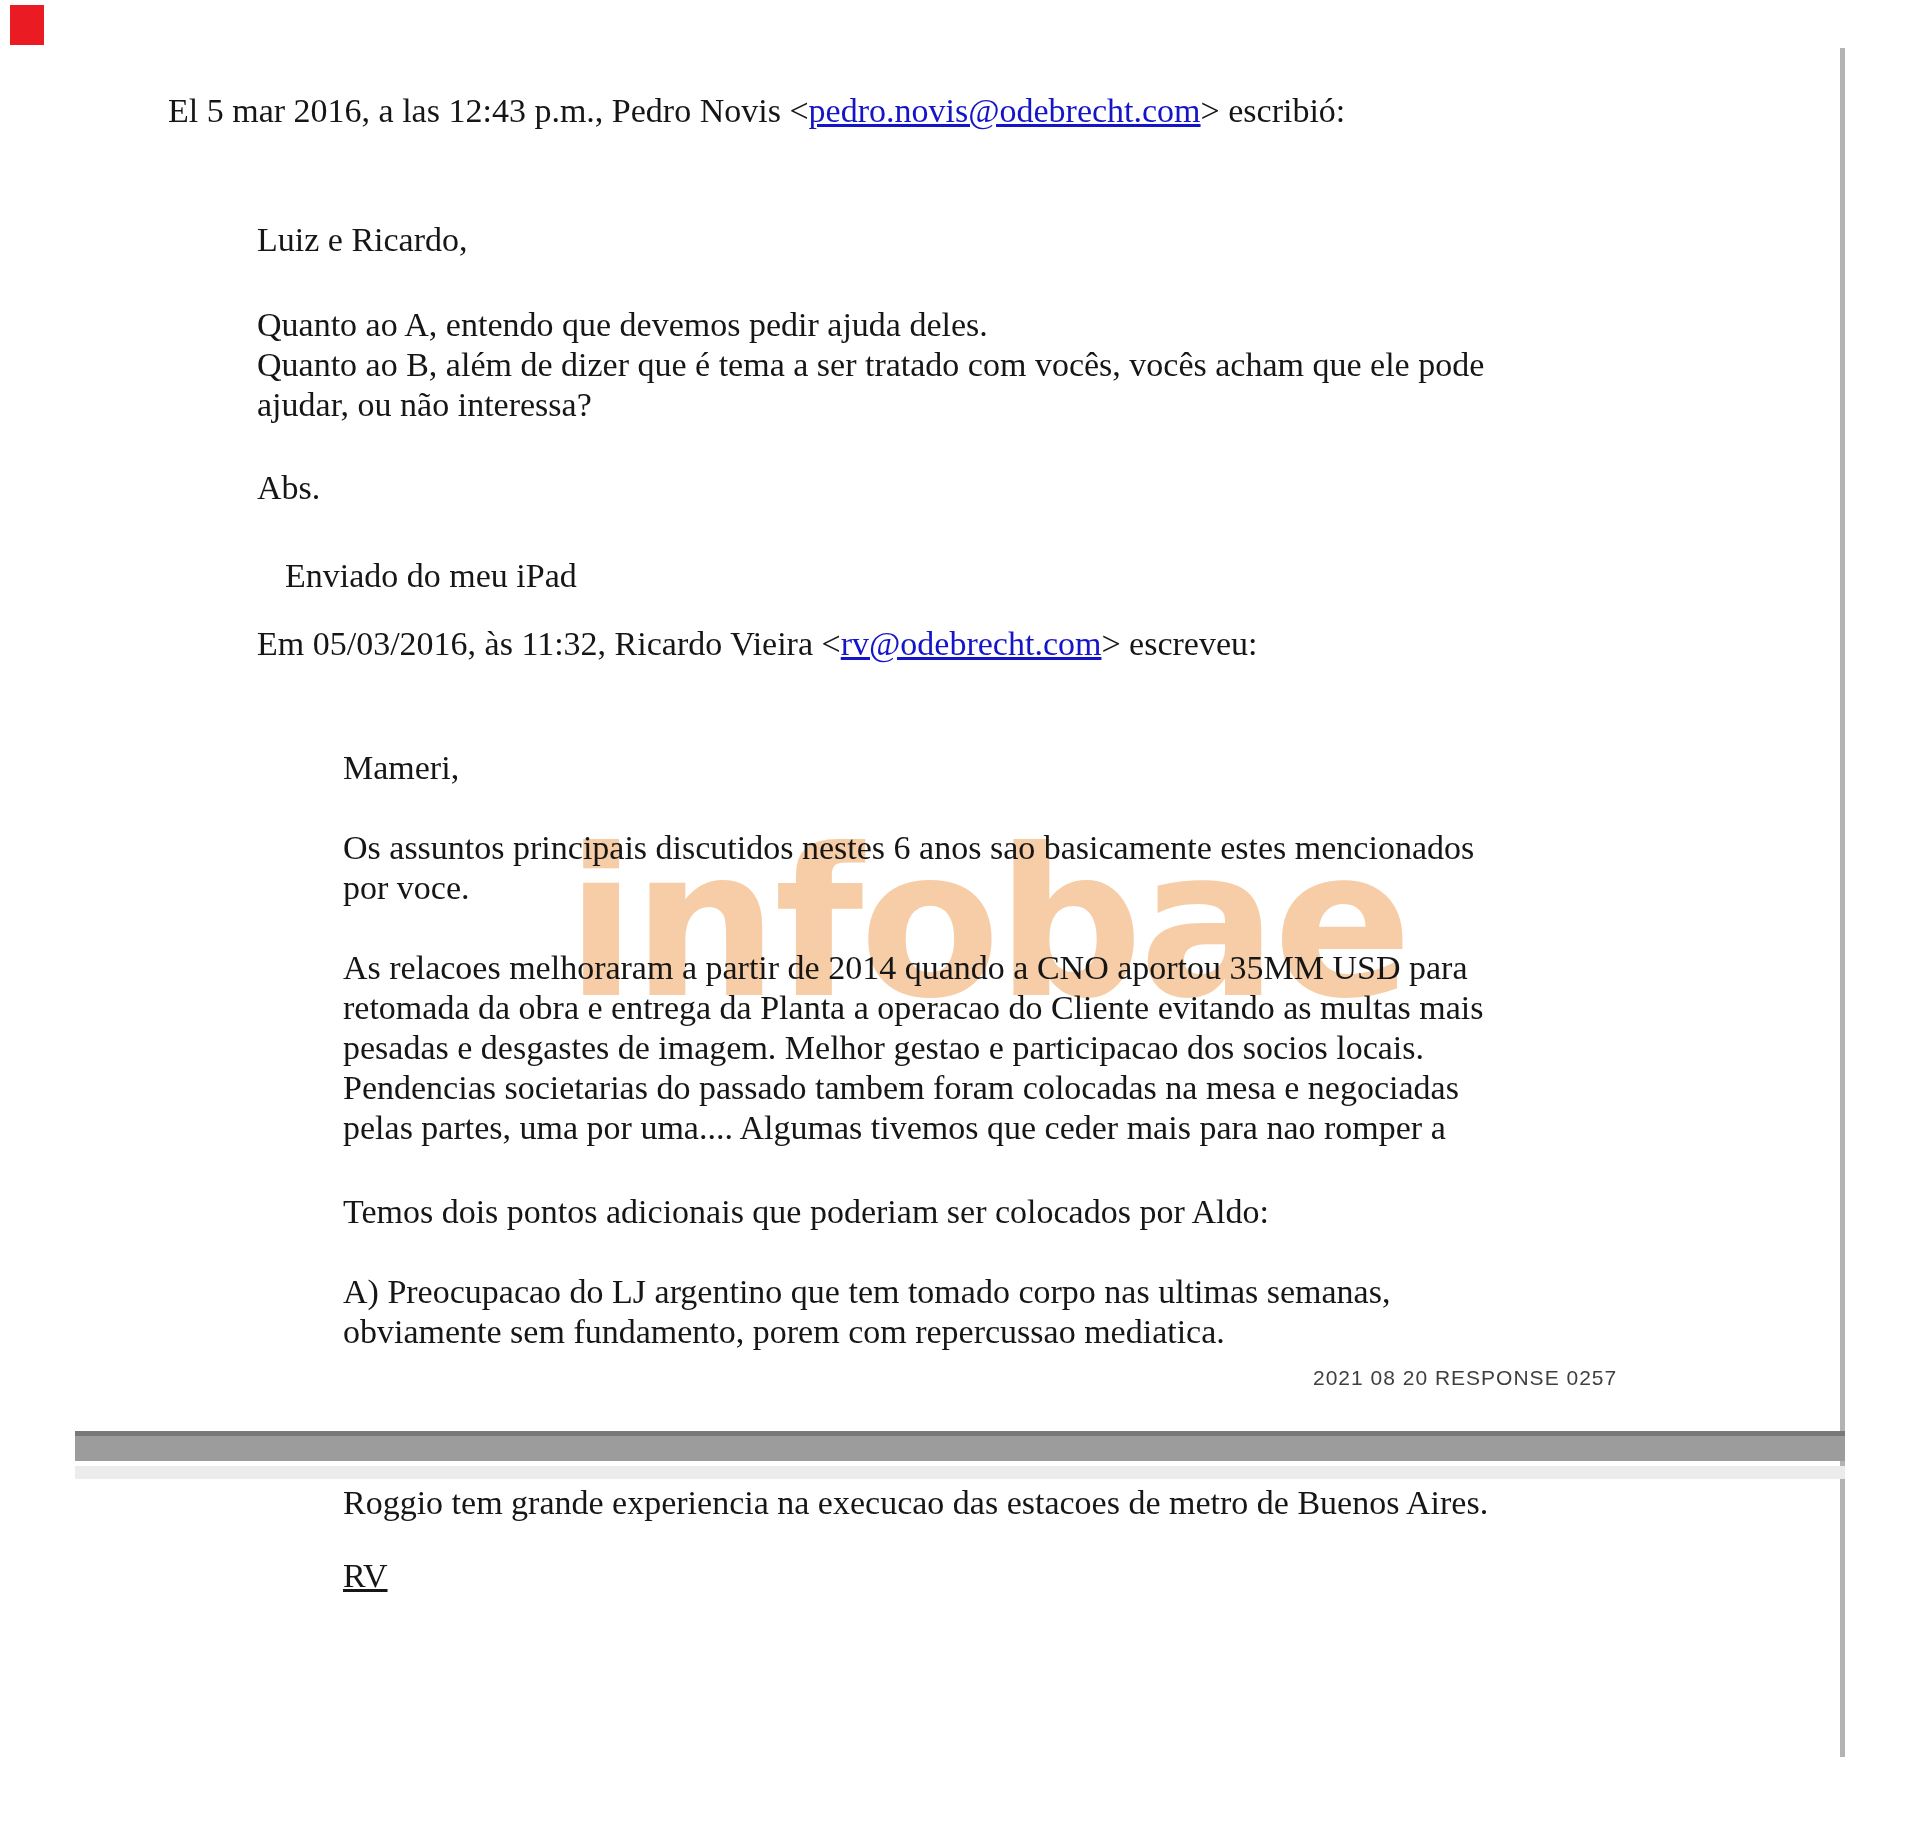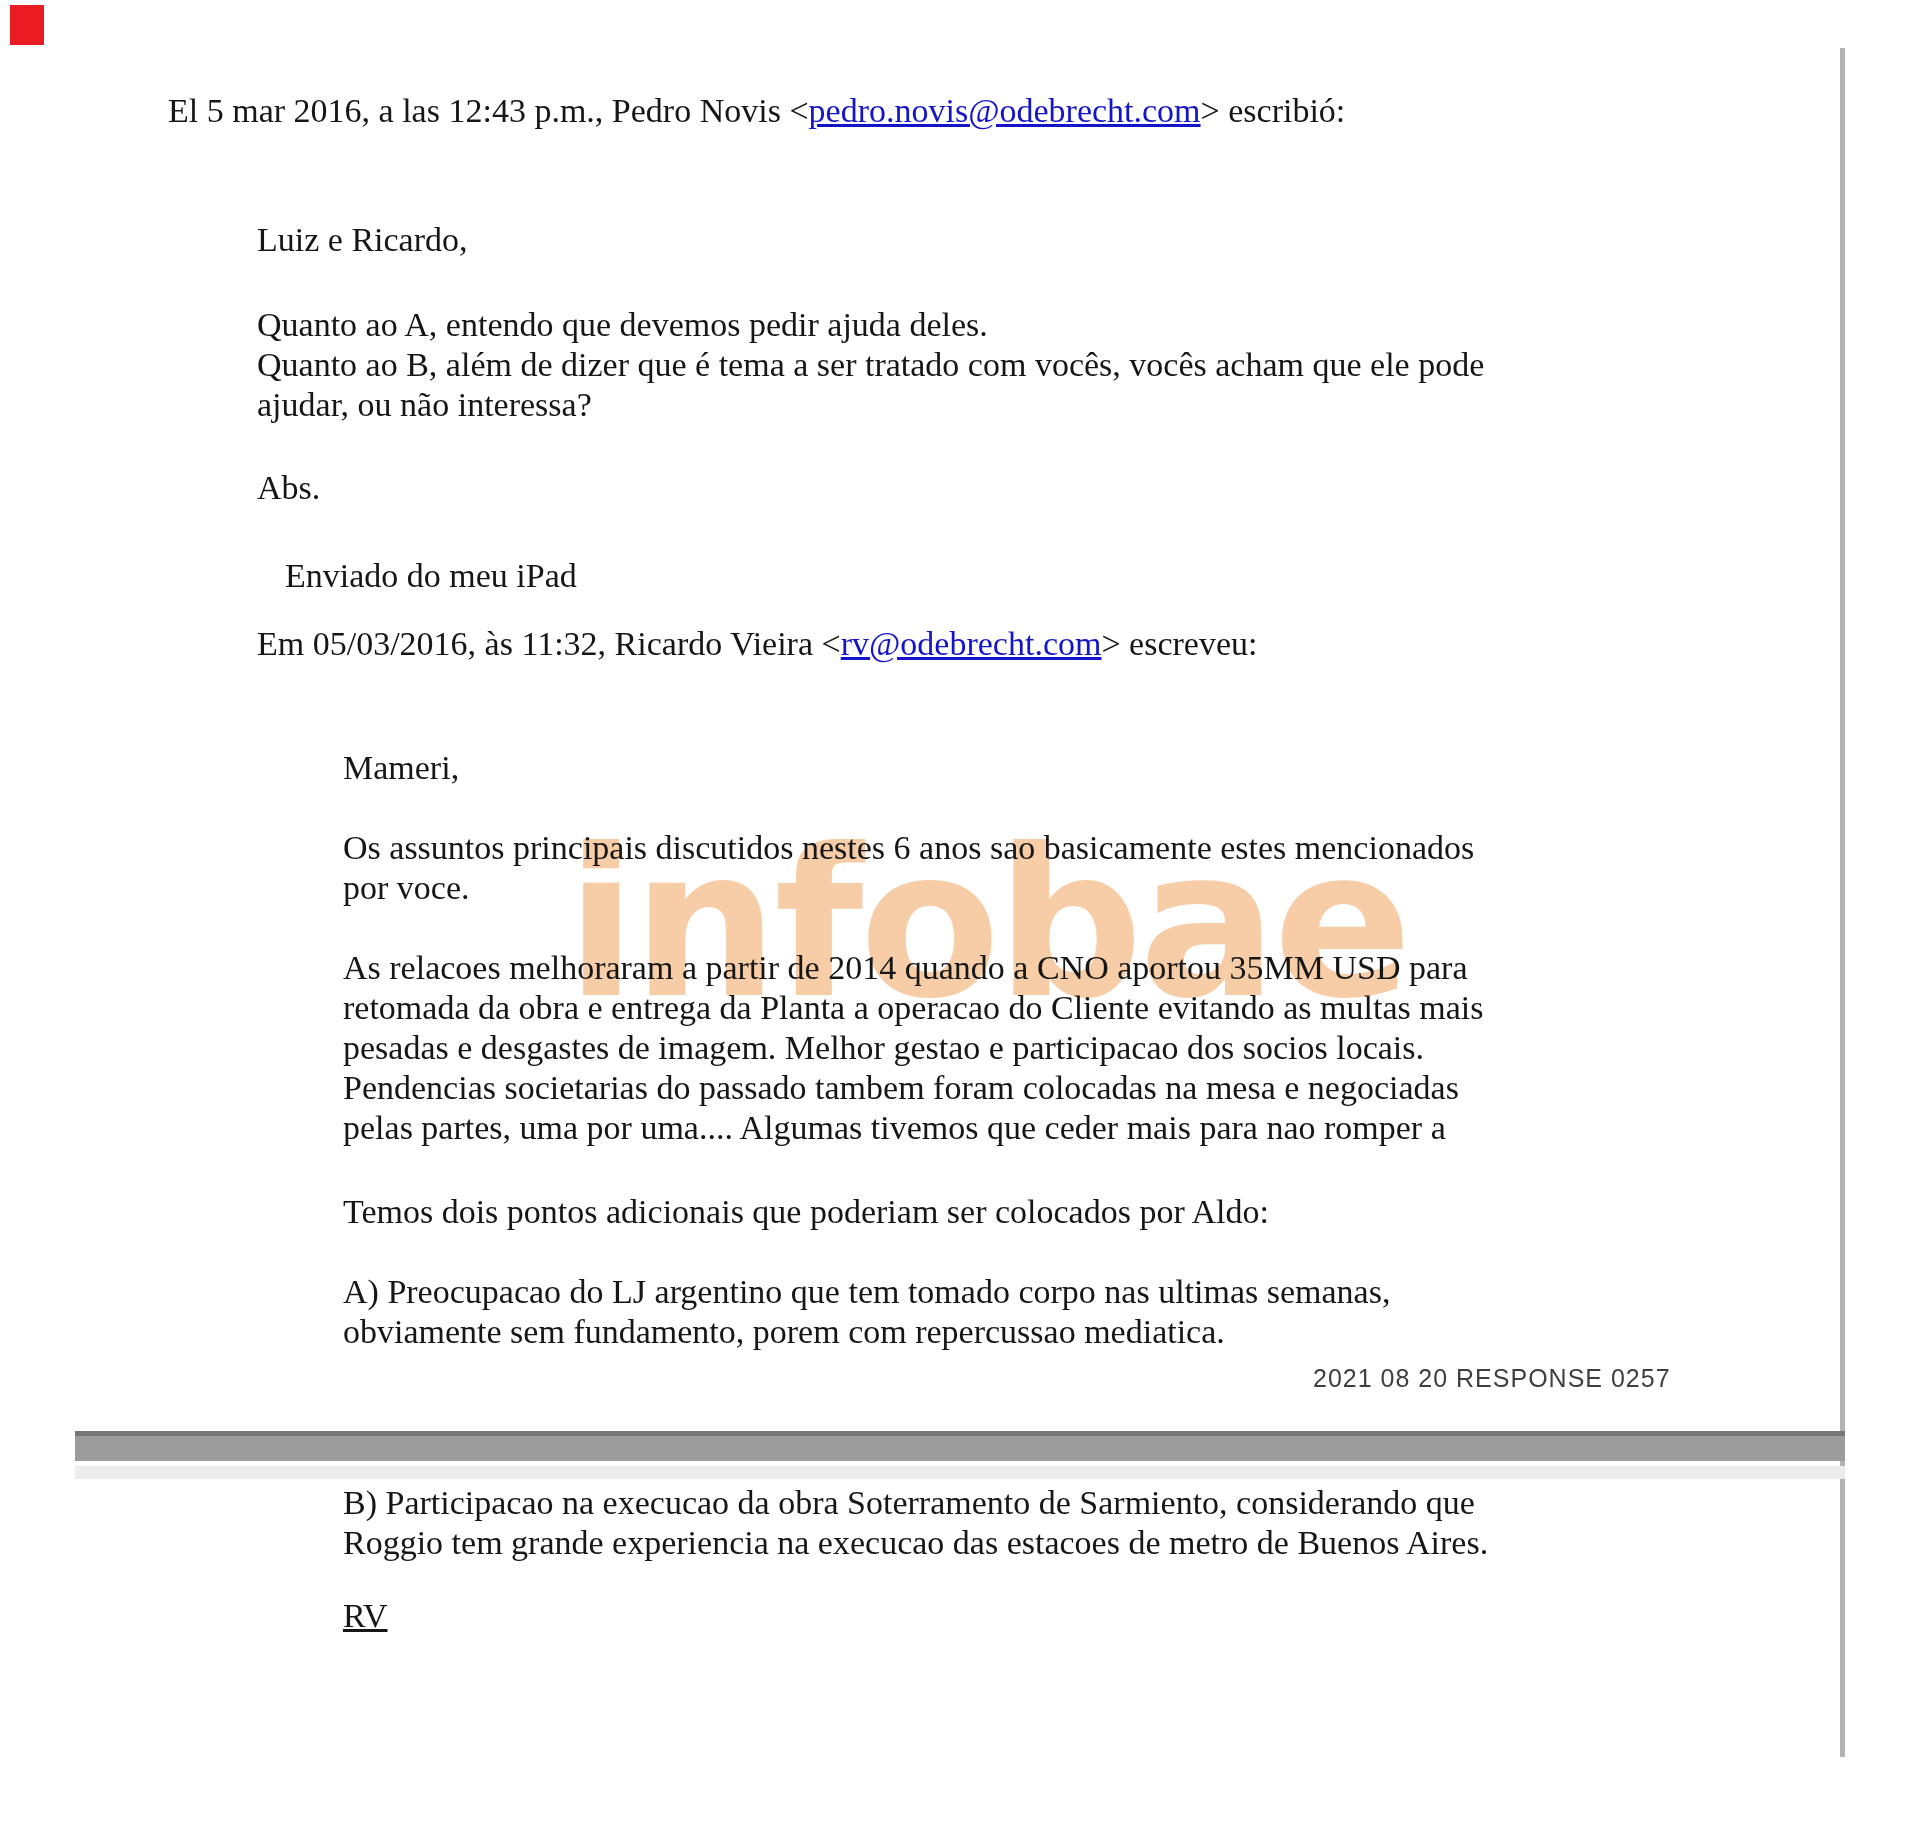--- a/index.html
+++ b/index.html
@@ -41,21 +41,21 @@
     font-size:205px;line-height:1;
     letter-spacing:-4px;
     color:var(--watermark,#f6cda6);
     user-select:none;
   }
   
   .stamp{
     position:absolute;left:1313px;top:1364px;
     z-index:3;
     font-family:"Liberation Sans","DejaVu Sans",sans-serif;
-    font-size:25px;line-height:28px;
+    font-size:21px;line-height:28px;
     letter-spacing:1px;
     color:var(--stamp,#3f3f3f);
     white-space:nowrap;
   }
   
   .divider{
     position:absolute;left:75px;top:1431px;
     width:1770px;height:30px;
     background:var(--bar,#9c9c9c);
     border-top:5px solid #787878;
@@ -117,21 +117,20 @@
         <div class="tline">pesadas e desgastes de imagem. Melhor gestao e participacao dos socios locais.</div>
         <div class="tline">Pendencias societarias do passado tambem foram colocadas na mesa e negociadas</div>
         <div class="tline">pelas partes, uma por uma.... Algumas tivemos que ceder mais para nao romper a</div>
       </div>
     <div class="line m-p3">Temos dois pontos adicionais que poderiam ser colocados por Aldo:</div>
     <div class="m-p4 block">
         <div class="tline">A) Preocupacao do LJ argentino que tem tomado corpo nas ultimas semanas,</div>
         <div class="tline">obviamente sem fundamento, porem com repercussao mediatica.</div>
       </div>
     <div class="m-p5 block">
-        <div class="tline">B) Participacao na execucao da obra Soterramento de Sarmiento, considerando que</div>
         <div class="tline">Roggio tem grande experiencia na execucao das estacoes de metro de Buenos Aires.</div>
       </div>
     <div class="line m-sig">RV</div>
   </div>
 
   <div class="stamp">2021 08 20 RESPONSE 0257</div>
   <div class="divider"></div>
 
 </div>
 

